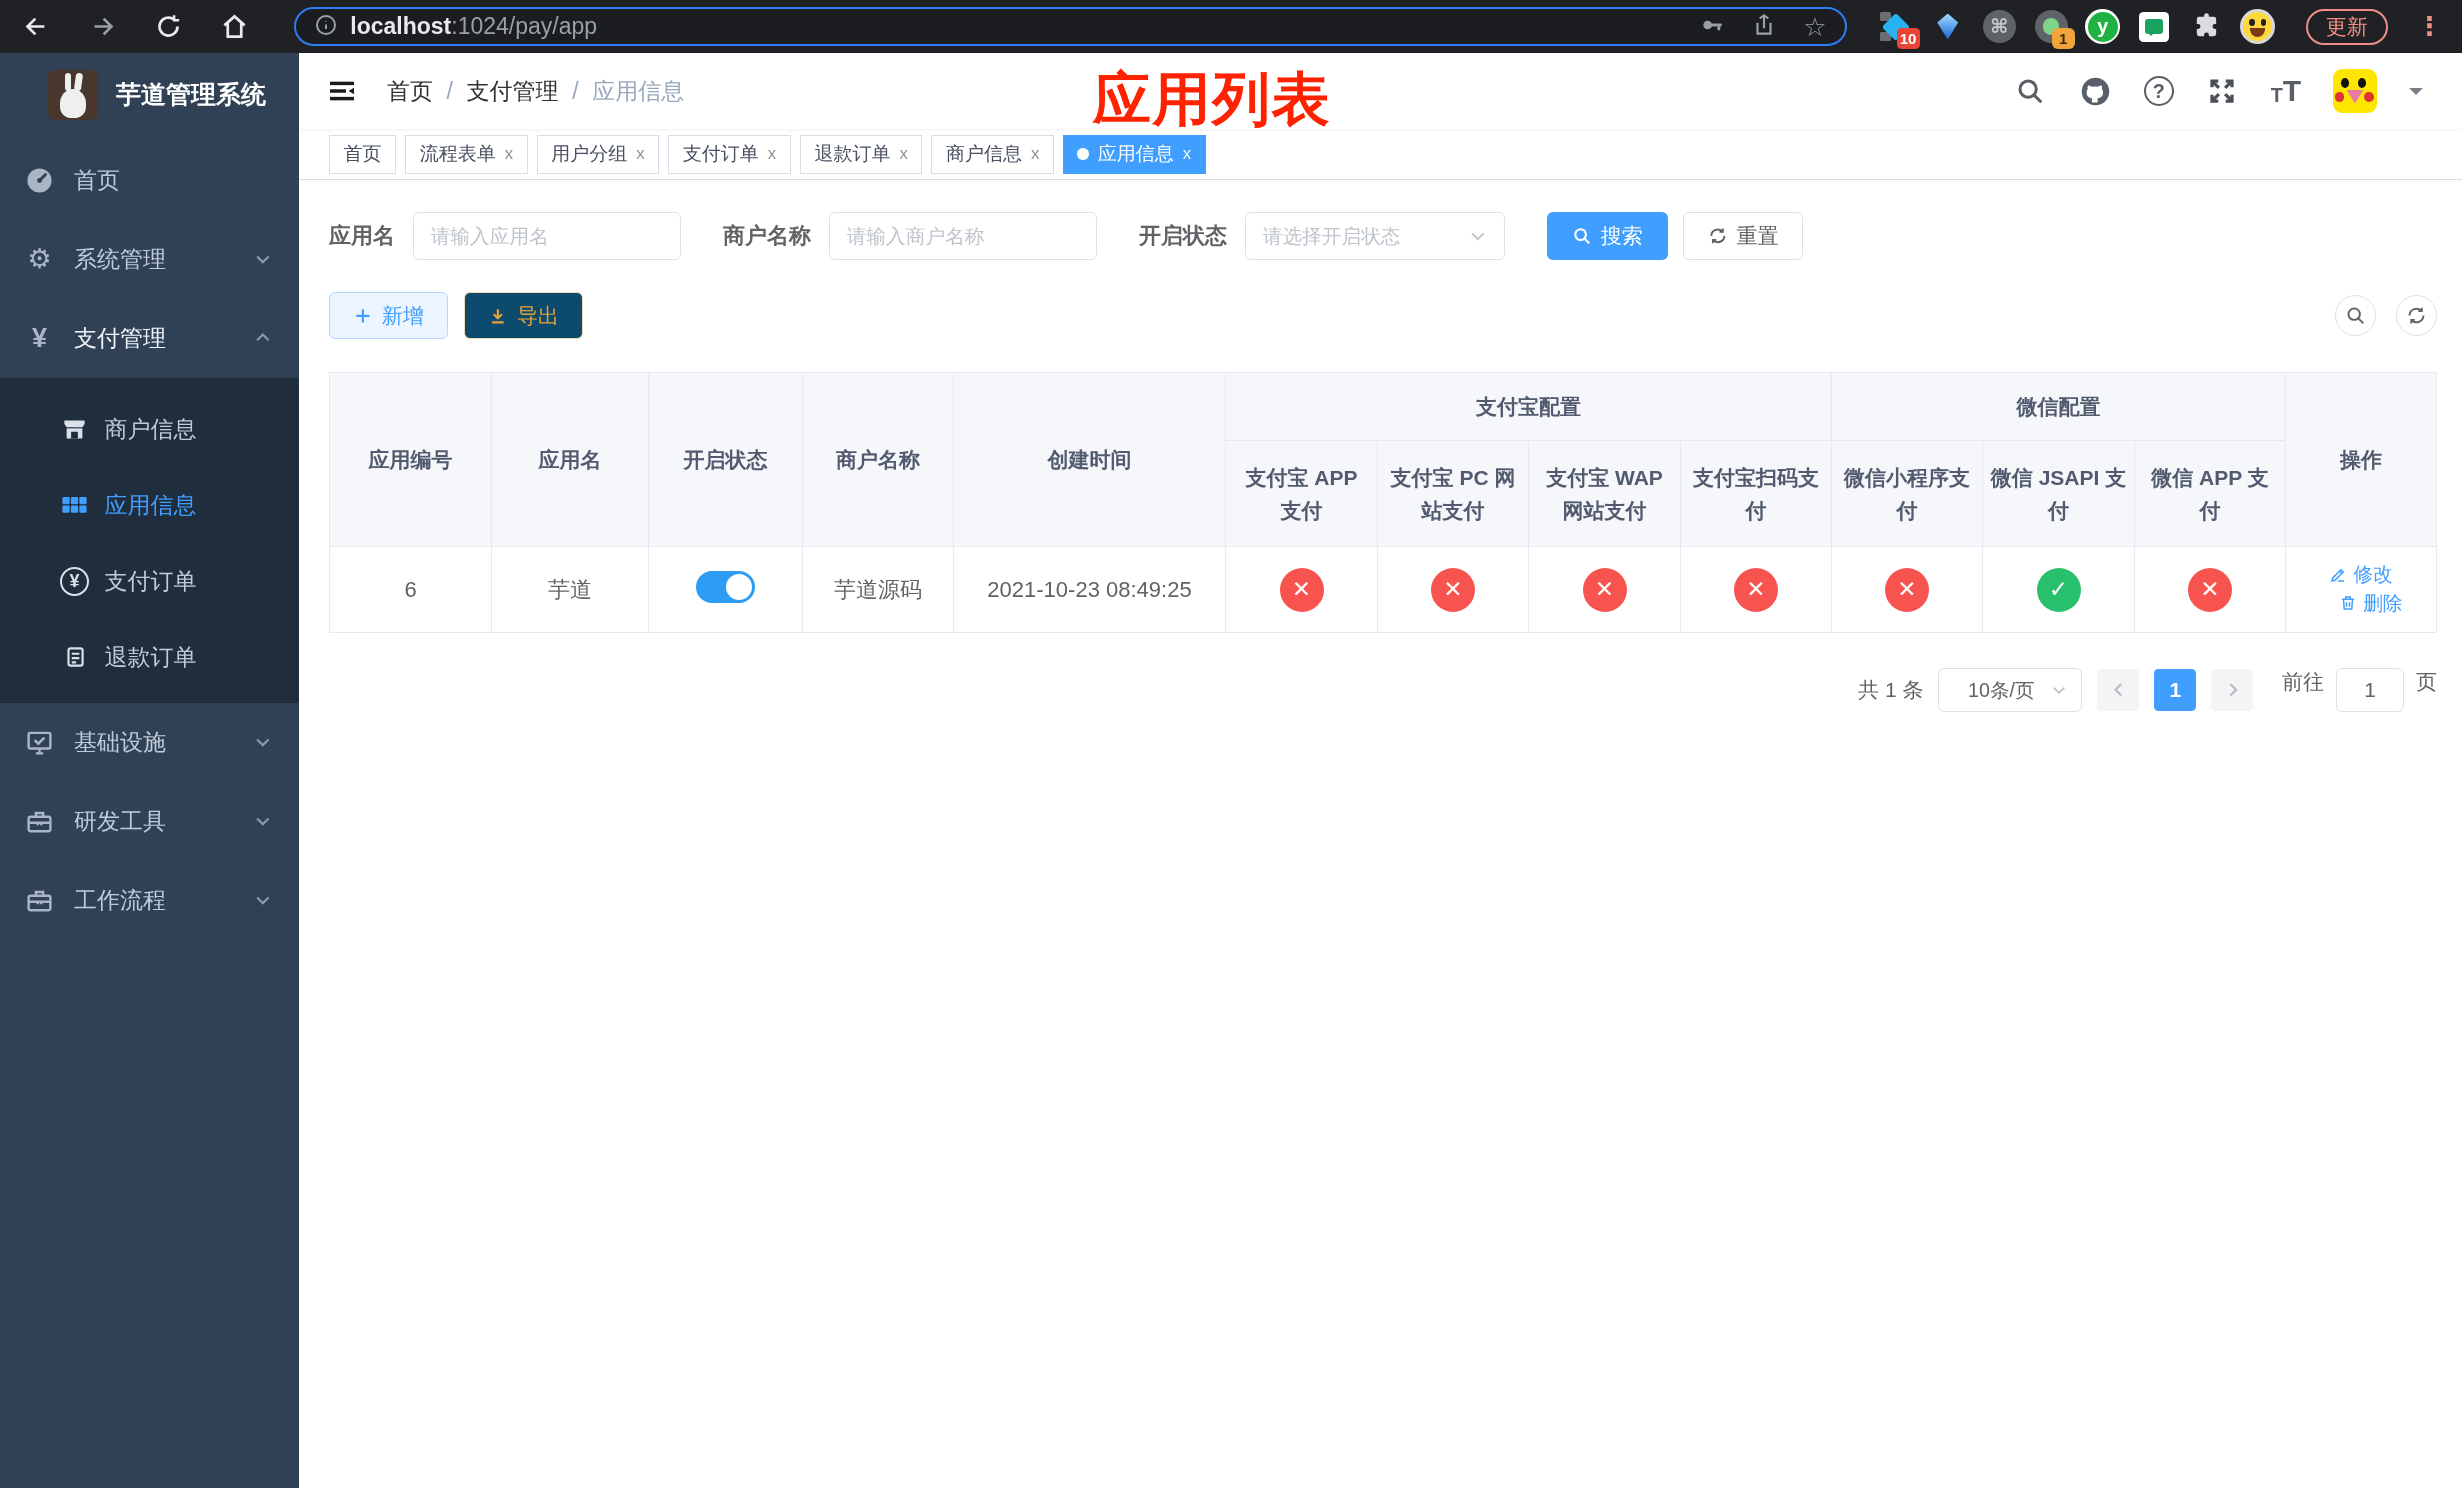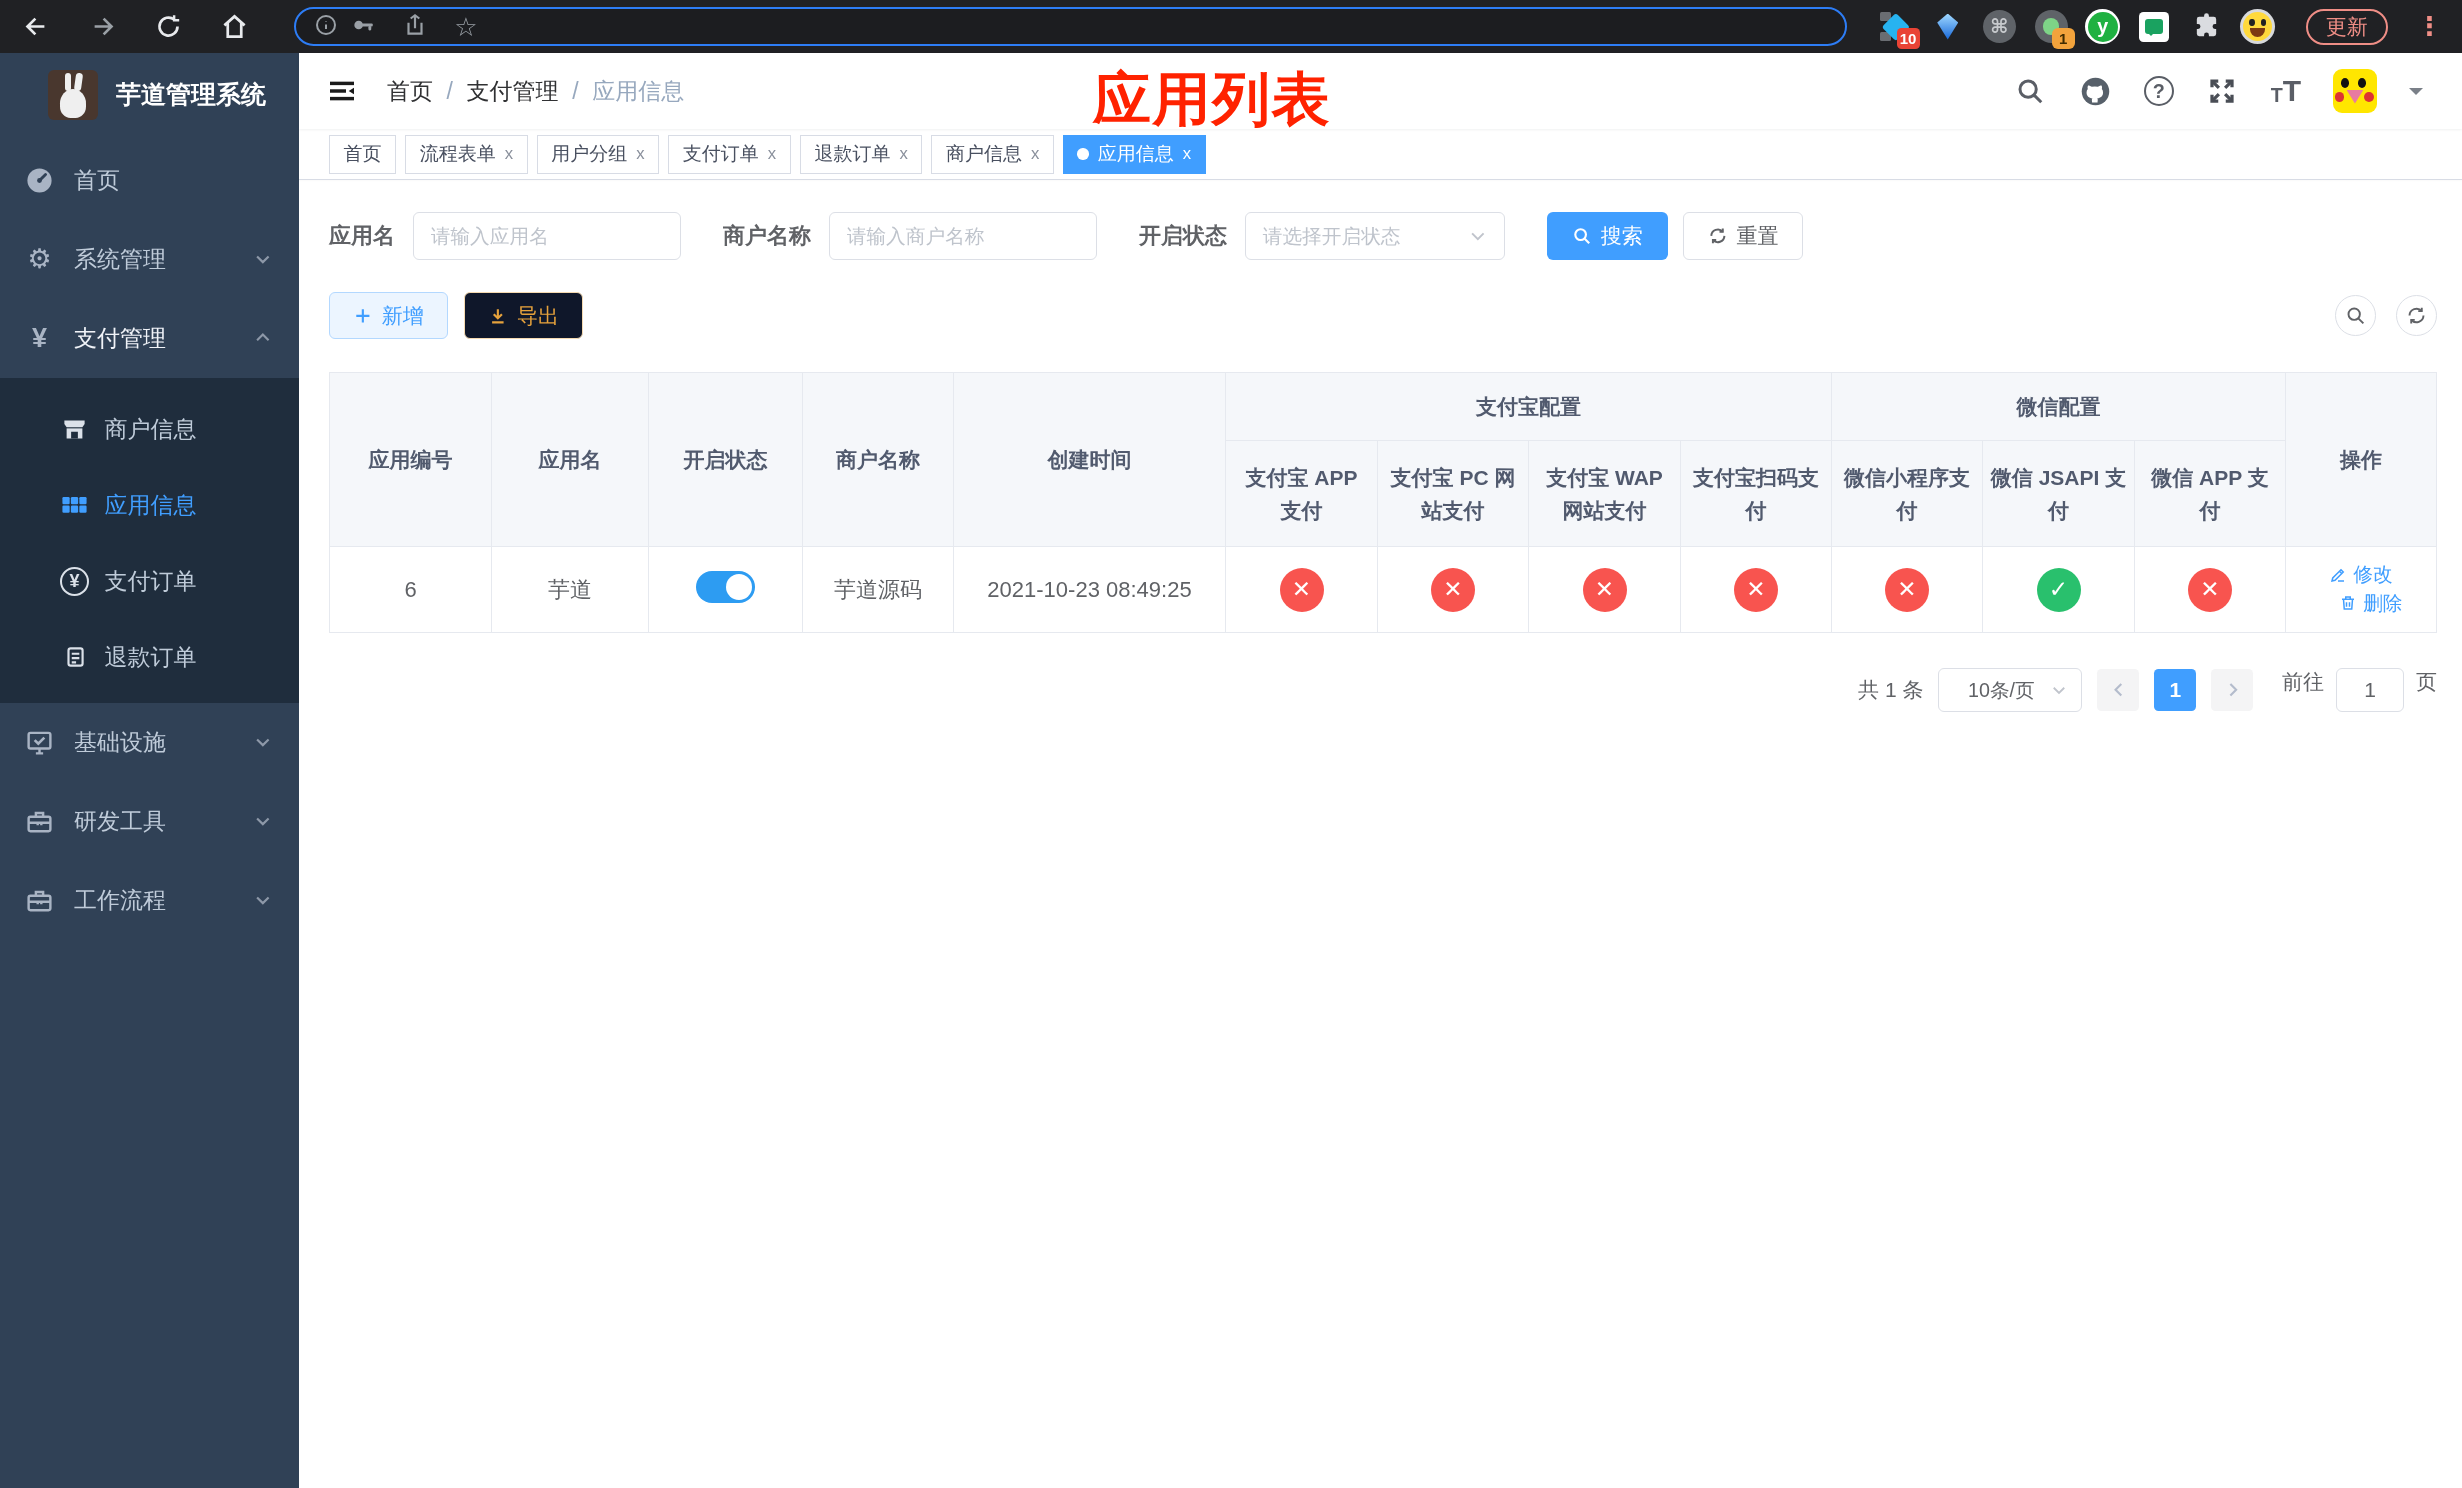--- a/index.html
+++ b/index.html
@@ -121,21 +121,21 @@
     align-items:center; background:#fff; cursor:pointer; }
   .f-select .ph { font-size:19.7px; color:#bfc4cc; flex:1;font-family:Liberation Mono, monospace; }
   .btn { height:48px; border-radius:6px; font-size:21px; display:flex; align-items:center; padding:0 24px;
     cursor:pointer; border:0.8px solid transparent; white-space:nowrap; }
   .btn svg { margin-right:9px; }
   .btn-primary { background:#409eff; color:#fff; }
   .btn-plain { background:#fff; color:#606266; border-color:#dcdfe6; margin-left:15px; }
   .toolbar-row { margin-top:32px; display:flex; align-items:center; }
   .btn-sm { height:47px; font-size:21px; padding:0 23px; }
   .btn-add { background:#ecf5ff; border-color:#b3d8ff; color:#409eff; }
-  .btn-export { background:#0f172a; border-color:#f5dab1; color:#e6a23c; margin-left:16.7px; }
+  .btn-export { background:#0c4a6e; border-color:#f5dab1; color:#e6a23c; margin-left:16.7px; }
   .toolbar-right { margin-left:auto; display:flex; gap:19.7px; }
   .circle-btn { width:41px; height:41px; border-radius:50%; border:0.8px solid #dcdfe6; background:#fff; color:#606266;
     display:flex; align-items:center; justify-content:center; cursor:pointer; }
 
   
   .table-wrap { margin-top:33px; }
   table { width:100%; border-collapse:collapse; table-layout:fixed; }
   th,td { border:0.8px solid #e6e9ef; text-align:center; vertical-align:middle; }
   thead th { background:#f5f7fa; color:#515a6e; font-size:21px; font-weight:bold; line-height:33px; padding:4.5px 7.6px; }
   tr.h1 th { height:68px; }
@@ -197,20 +197,21 @@
         </svg>
     </div>
 
     <div class="omnibox">
       <span>
         <svg width="24" height="24" viewBox="0 0 24 24" fill="none" stroke="#9aa0a6" stroke-width="2">
             <circle cx="12" cy="12" r="9"></circle>
             <path d="M12 8v.5M12 11.5V16"></path>
           </svg>
       </span>
+      <span class="url-text"><span class="url-host">localhost</span><span class="url-rest">:1024/pay/app</span></span>
       <span class="omni-right">
         <span>
           <svg width="26" height="26" viewBox="0 0 24 24" fill="#9aa0a6">
               <circle cx="8" cy="12" r="4"></circle>
               <rect x="11" y="10.6" width="10" height="2.8" rx="1"></rect>
               <rect x="17" y="13" width="2.6" height="4" rx="1"></rect>
             </svg>
         </span>
         <span>
           <svg width="26" height="26" viewBox="0 0 24 24" fill="none" stroke="#9aa0a6" stroke-width="2">

